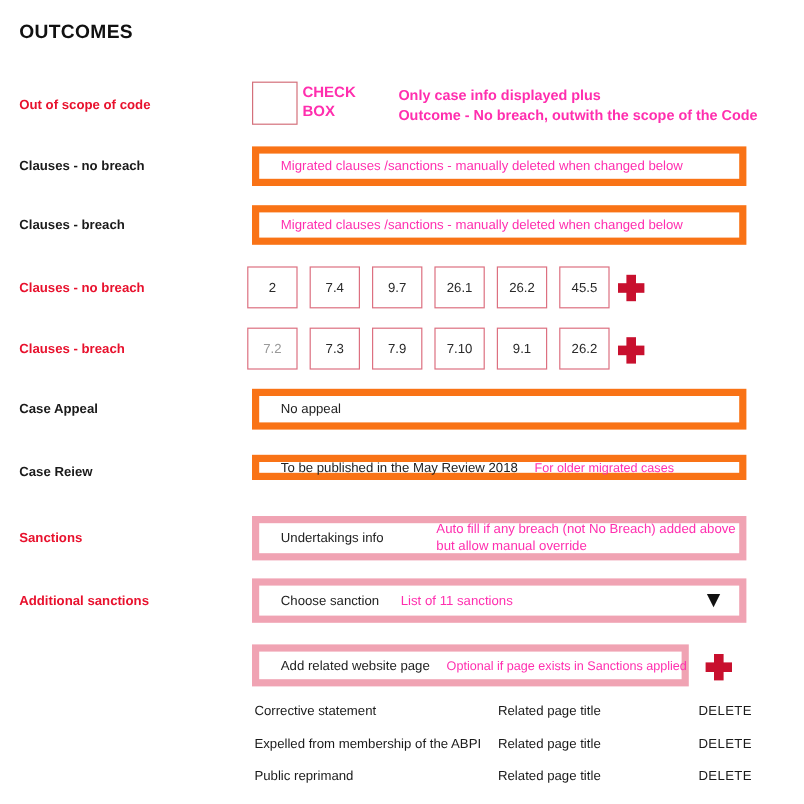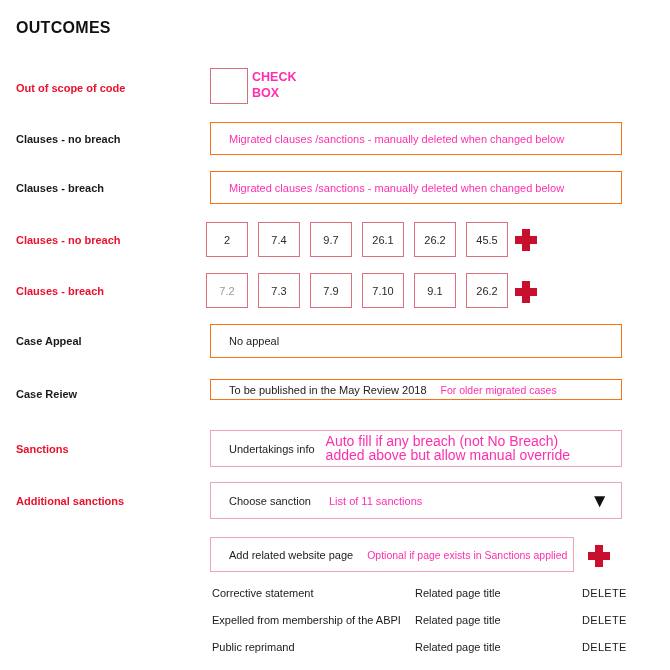--- a/index.html
+++ b/index.html
@@ -16,21 +16,21 @@
     position:absolute; left:16px; top:19px;
     font-size:16px; font-weight:bold; color:#111; letter-spacing:.3px;
   }
   .lbl {
     position:absolute; left:16px;
     font-size:11px; font-weight:bold; color:#1a1a1a; white-space:nowrap;
   }
   .lbl.red { color:#e8112d; }
   .box {
     position:absolute; left:210px; width:412px;
-    background:#fff; border:1px solid #f97316;
+    background:#fff; border:6px solid #f97316;
     display:flex; align-items:center;
     font-size:11px; color:#222; white-space:nowrap;
   }
   .box .inner { padding-left:18px; }
   .box.pinkborder { border-color:#f0a3b3; }
   .magenta { color:#ff2eae; }
   .checkbox {
     position:absolute; left:210px; top:68px; width:38px; height:36px;
     background:#fff; border:1px solid #d4707b;
   }
@@ -52,22 +52,22 @@
   .smallbox.muted { color:#9a9a9a; }
   .plus { position:absolute; width:22px; height:22px; }
   .plus::before { content:""; position:absolute; top:7px; left:0; width:22px; height:8px; background:#c8102e; }
   .plus::after  { content:""; position:absolute; top:0; left:7px; width:8px; height:22px; background:#c8102e; }
   .supp-note {
     position:absolute; left:553px; top:223px; width:116px;
     font-size:10.5px; line-height:13px; color:#ff2eae;
   }
   .note-inline { margin-left:14px; font-size:10.5px; }
   .note-block {
-    margin-left:11px; max-width:262px;
-    font-size:14px; line-height:13.5px; white-space:normal;
+    margin-left:44px; max-width:262px;
+    font-size:11px; line-height:13.5px; white-space:normal;
   }
   .dd-arrow {
     position:absolute; right:12px; top:50%; transform:translateY(-54%);
     font-size:19px; color:#111; line-height:1;
   }
   .rel-row { position:absolute; left:0; width:670px; height:14px; font-size:11px; color:#1a1a1a; }
   .rel-row .name   { position:absolute; left:212px; white-space:nowrap; }
   .rel-row .ptitle { position:absolute; left:415px; white-space:nowrap; }
   .rel-row .del    { position:absolute; left:582px; white-space:nowrap; letter-spacing:.3px; }
 </style>
@@ -76,20 +76,24 @@
 
 <div class="canvas">
 
   <div class="title">OUTCOMES</div>
 
   <div class="lbl red" style="top:82px">Out of scope of code</div>
   <div class="checkbox"></div>
   <div class="checkbox-label">
     <div>CHECK</div>
     <div>BOX</div>
+  </div>
+  <div class="scope-note">
+    <div>Only case info displayed plus</div>
+    <div>Outcome - No breach, outwith the scope of the Code</div>
   </div>
 
   <div class="lbl" style="top:133px">Clauses - no breach</div>
   <div class="box" style="top:122px; height:33px">
     <span class="inner magenta">Migrated clauses /sanctions - manually deleted when changed below</span>
   </div>
 
   <div class="lbl" style="top:182px">Clauses - breach</div>
   <div class="box" style="top:171px; height:33px">
     <span class="inner magenta">Migrated clauses /sanctions - manually deleted when changed below</span>

